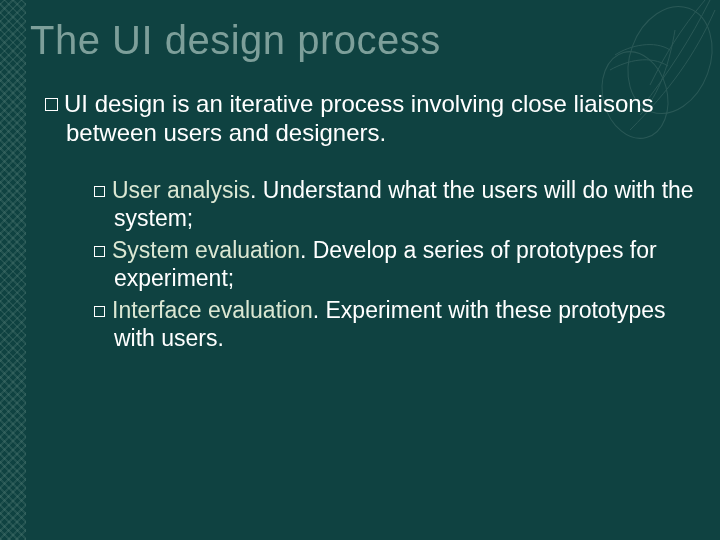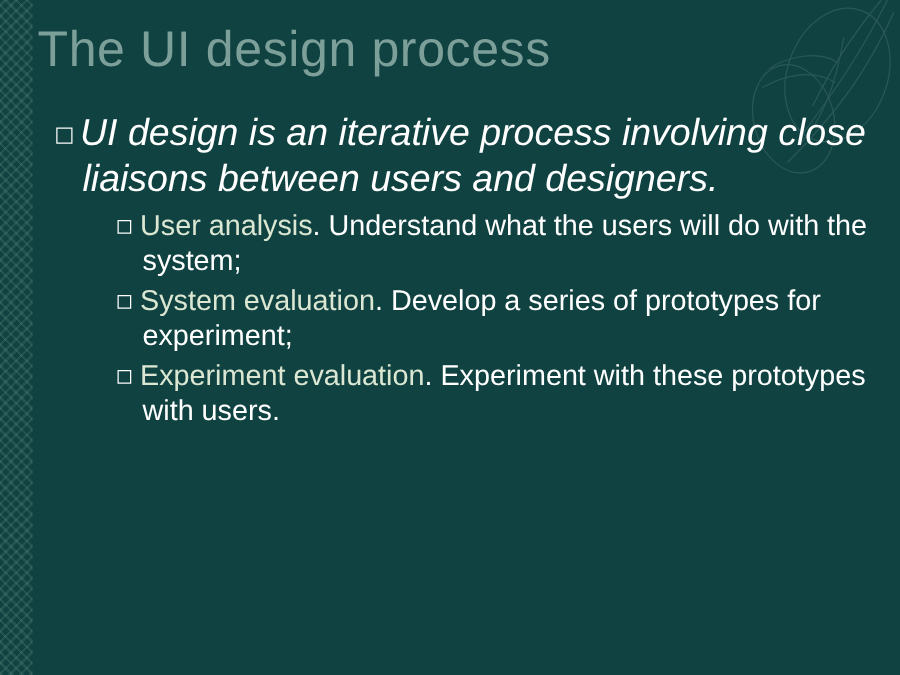--- a/index.html
+++ b/index.html
@@ -52,29 +52,28 @@
     top: 18px;
   }
   .title {
     font-size: 40px;
     color: #7d9f9a;
     margin: 0 0 26px 0;
     font-weight: normal;
     letter-spacing: 0.5px;
   }
   .level1 {
-    font-size: 30px;
+    font-size: 24px;
     line-height: 1.22;
     margin: 0 0 4px 0;
     padding-left: 36px;
     text-indent: -21px;
-    font-style: italic;
   }
   .level2-group {
-    margin-top: 4px;
+    margin-top: 28px;
     padding-left: 64px;
   }
   .level2 {
     font-size: 23px;
     line-height: 1.22;
     margin: 0 0 4px 0;
     padding-left: 20px;
     text-indent: -20px;
   }
   .bullet {
@@ -125,17 +124,17 @@
     </p>
 
     <div class="level2-group">
       <p class="level2">
         <span class="bullet bullet-sm"></span><span class="highlight">User analysis</span><span>. Understand what the users will do with the system;</span>
       </p>
       <p class="level2">
         <span class="bullet bullet-sm"></span><span class="highlight">System evaluation</span><span>. Develop a series of prototypes for experiment;</span>
       </p>
       <p class="level2">
-        <span class="bullet bullet-sm"></span><span class="highlight">Experiment evaluation</span><span>. Experiment with these prototypes with users.</span>
+        <span class="bullet bullet-sm"></span><span class="highlight">Interface evaluation</span><span>. Experiment with these prototypes with users.</span>
       </p>
     </div>
   </div>
 </div>
 
 </body></html>

